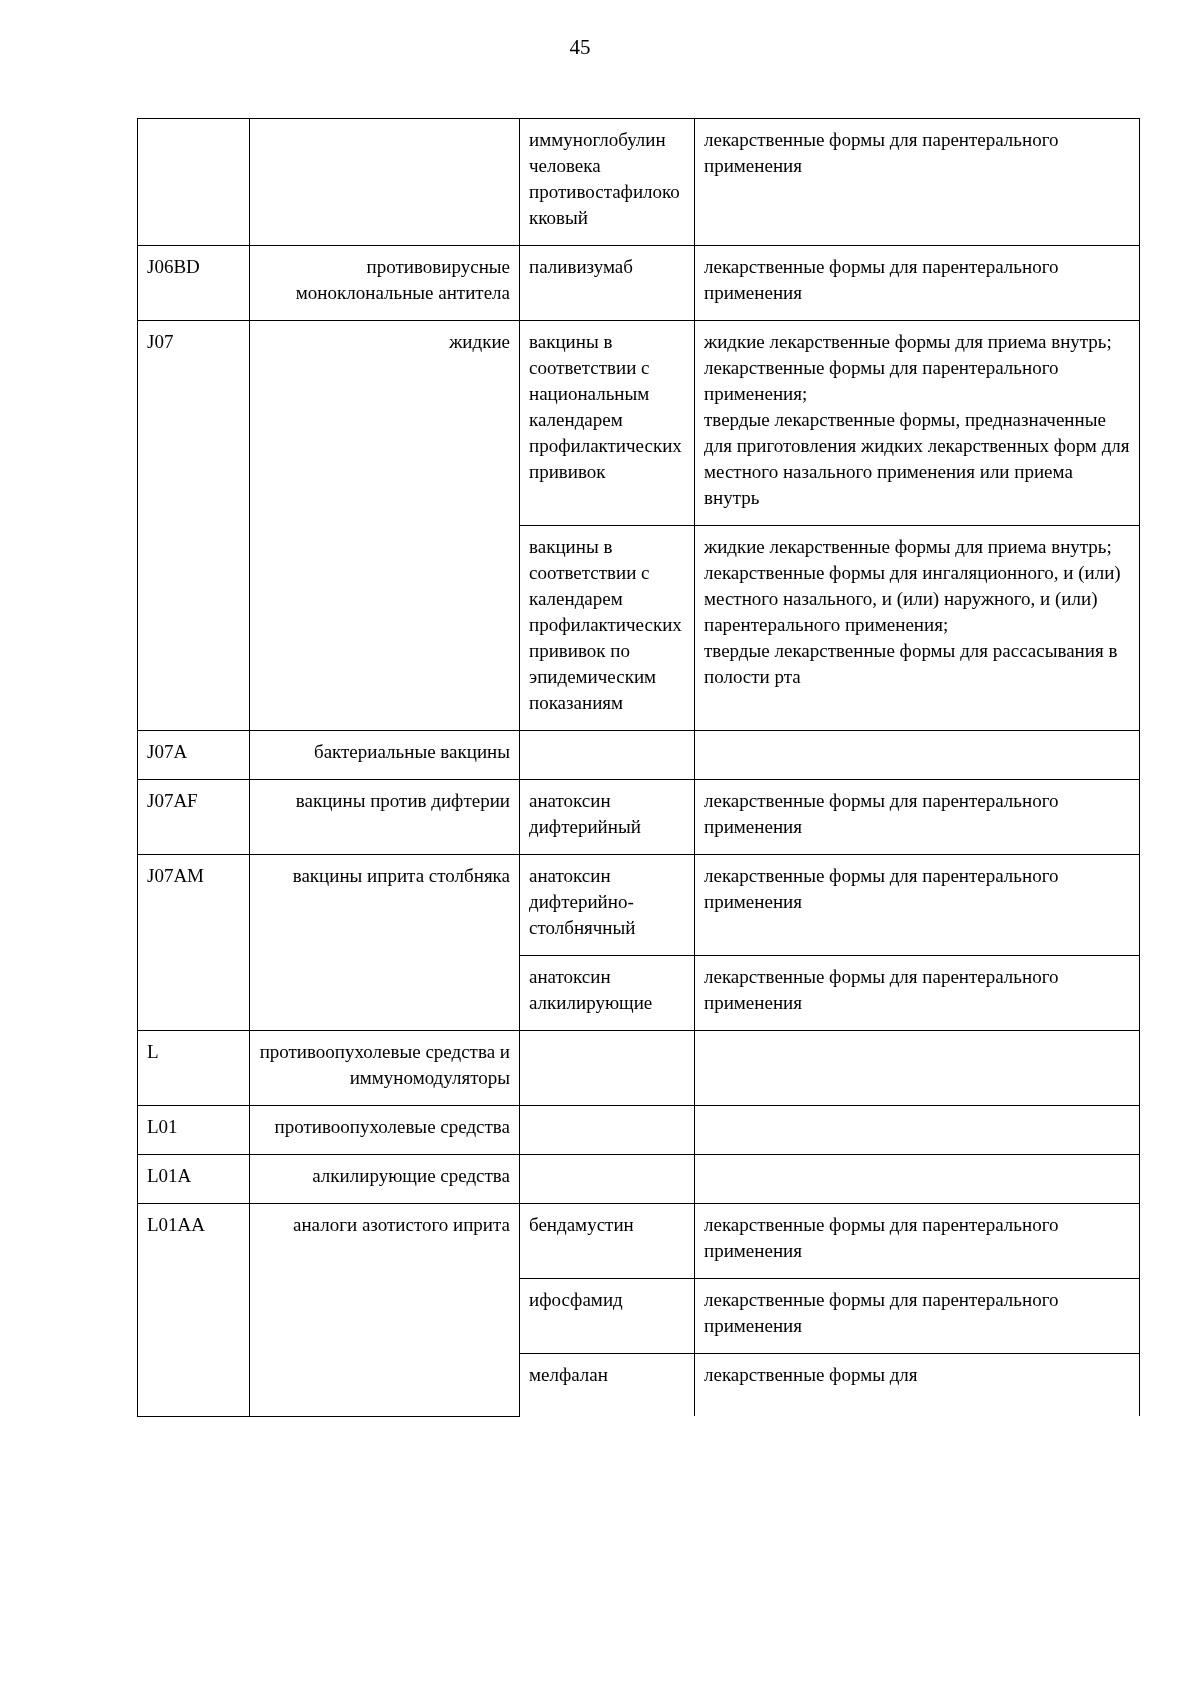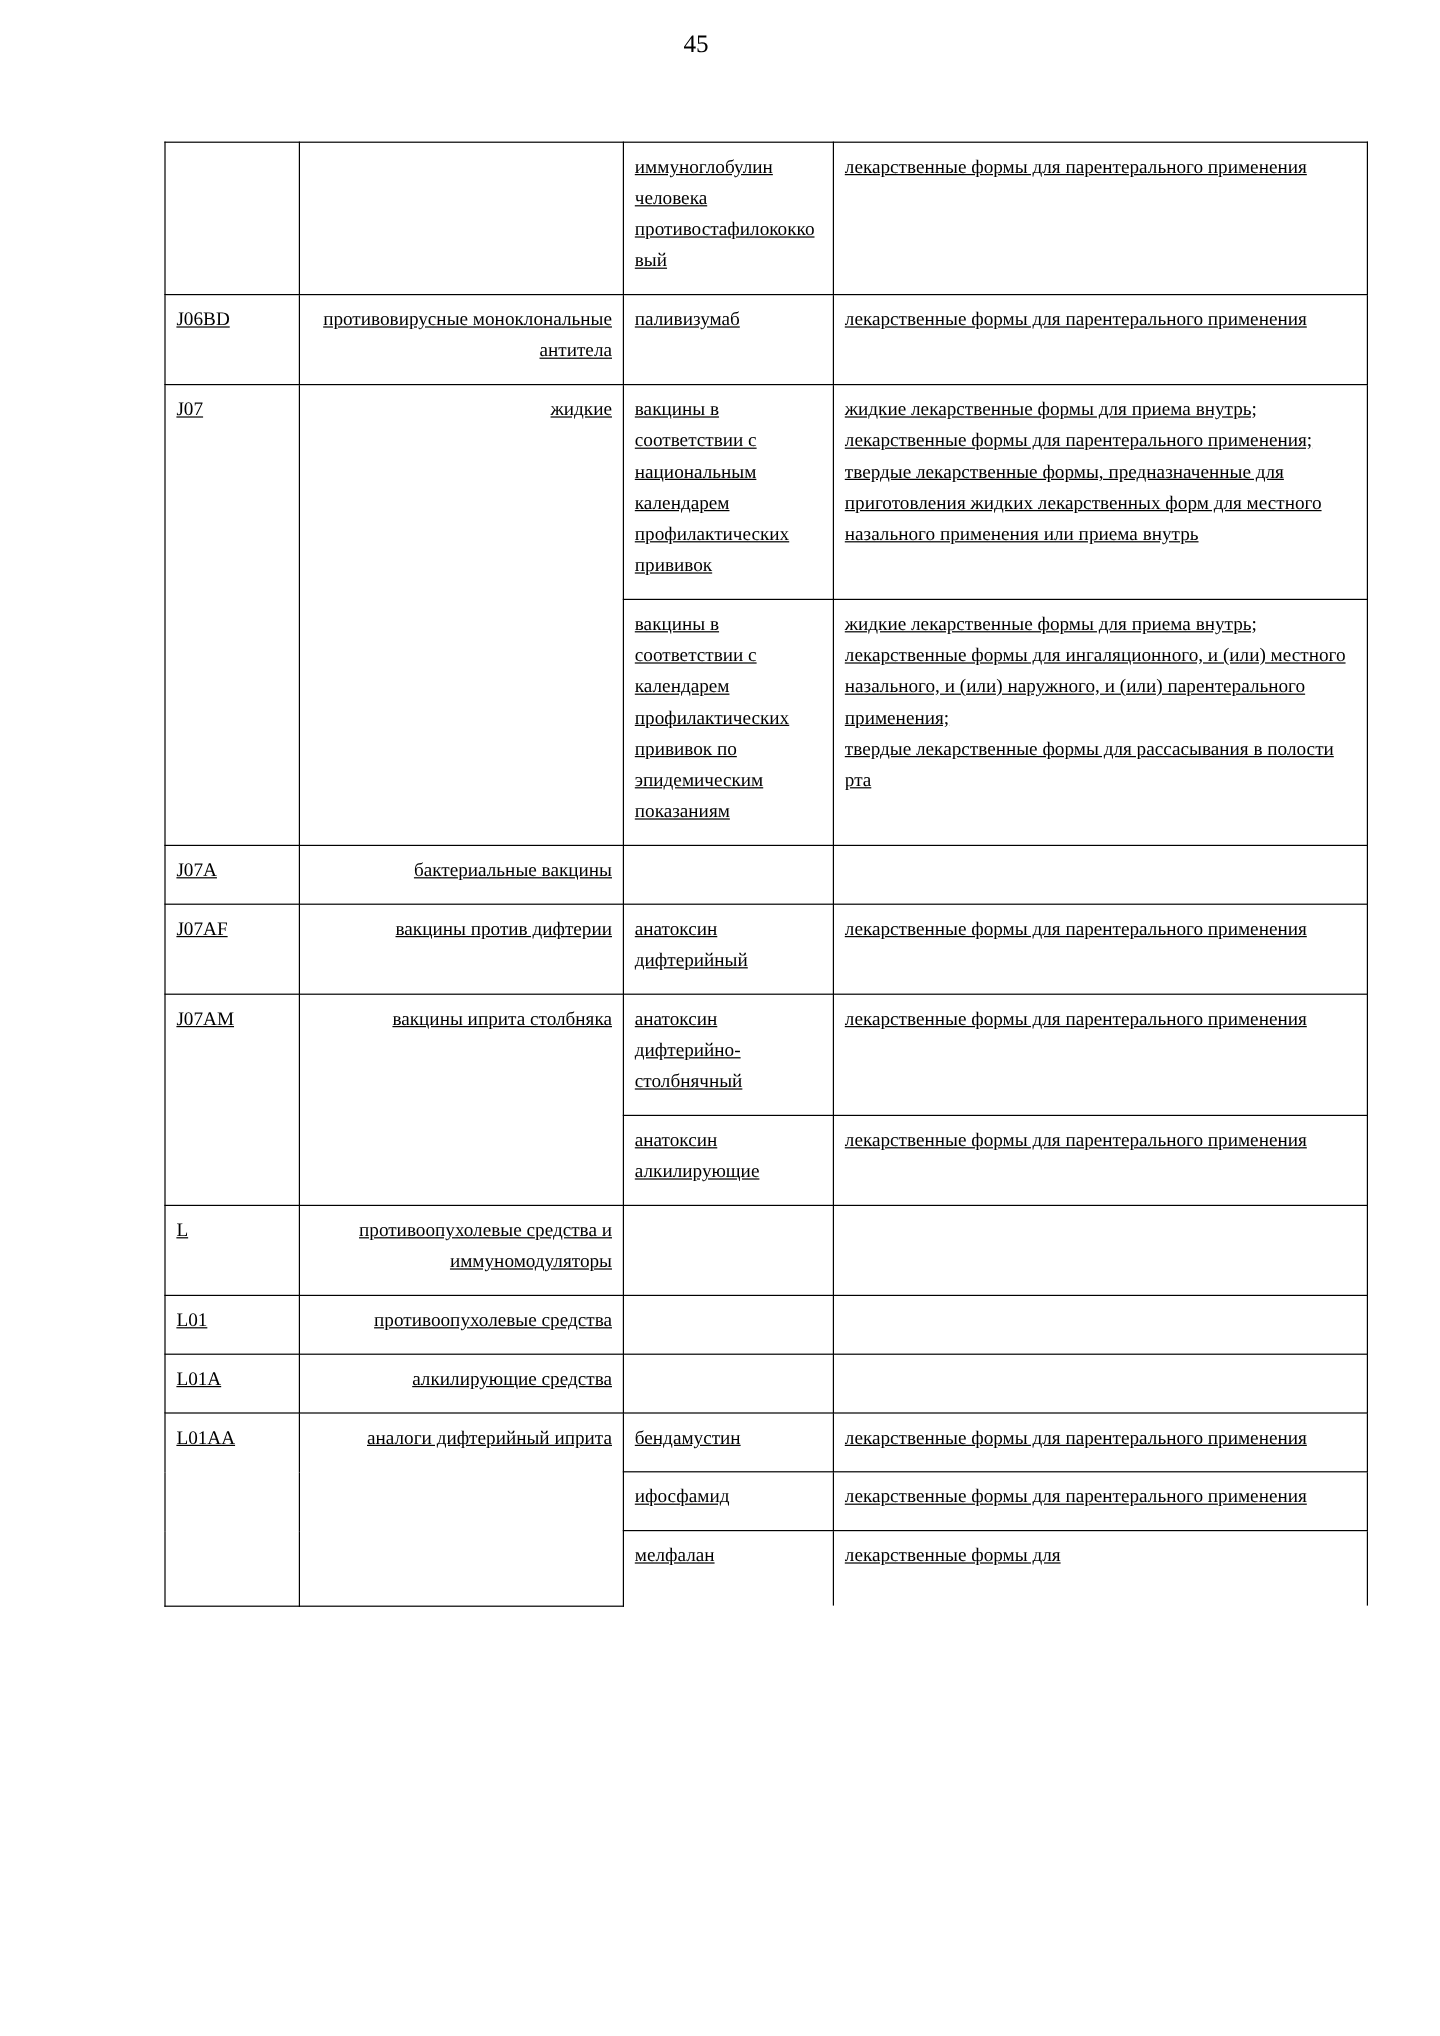--- a/index.html
+++ b/index.html
@@ -10,39 +10,38 @@
   body {
     width: 1200px;
     height: 1697px;
     position: relative;
     font-family: "Liberation Serif", "DejaVu Serif", serif;
     color: #000000;
     overflow: hidden;
   }
   .page-number {
     position: absolute;
-    top: 24px;
+    top: 35px;
     left: 0;
     width: 1160px;
     text-align: center;
     font-size: 21px;
   }
   .doc-table-wrap {
     position: absolute;
     top: 118px;
     left: 137px;
     width: 926px;
   }
   table.doc-table {
     border-collapse: collapse;
     table-layout: fixed;
     width: 926px;
-    font-size: 16px;
+    font-size: 19px;
     line-height: 26px;
-    text-decoration: underline;
   }
   table.doc-table td {
     border: 1px solid #000000;
     vertical-align: top;
     padding: 8px 9px 14px 9px;
     overflow: hidden;
   }
   td.col-code  { width: 93px; }
   td.col-group { width: 251px; text-align: right; }
   td.col-drug  { width: 156px; overflow-wrap: break-word; word-break: break-word; }
@@ -121,21 +120,21 @@
           <td class="col-forms"></td>
         </tr>
         <tr>
           <td class="col-code" rowspan="1">L01A</td>
           <td class="col-group" rowspan="1">алкилирующие средства</td>
           <td class="col-drug"></td>
           <td class="col-forms"></td>
         </tr>
         <tr>
           <td class="col-code" rowspan="3">L01AA</td>
-          <td class="col-group" rowspan="3">аналоги дифтерийный иприта</td>
+          <td class="col-group" rowspan="3">аналоги азотистого иприта</td>
           <td class="col-drug">бендамустин</td>
           <td class="col-forms">лекарственные формы для парентерального применения</td>
         </tr>
         <tr>
           <td class="col-drug">ифосфамид</td>
           <td class="col-forms">лекарственные формы для парентерального применения</td>
         </tr>
         <tr class="cut">
           <td class="col-drug">мелфалан</td>
           <td class="col-forms">лекарственные формы для</td>

